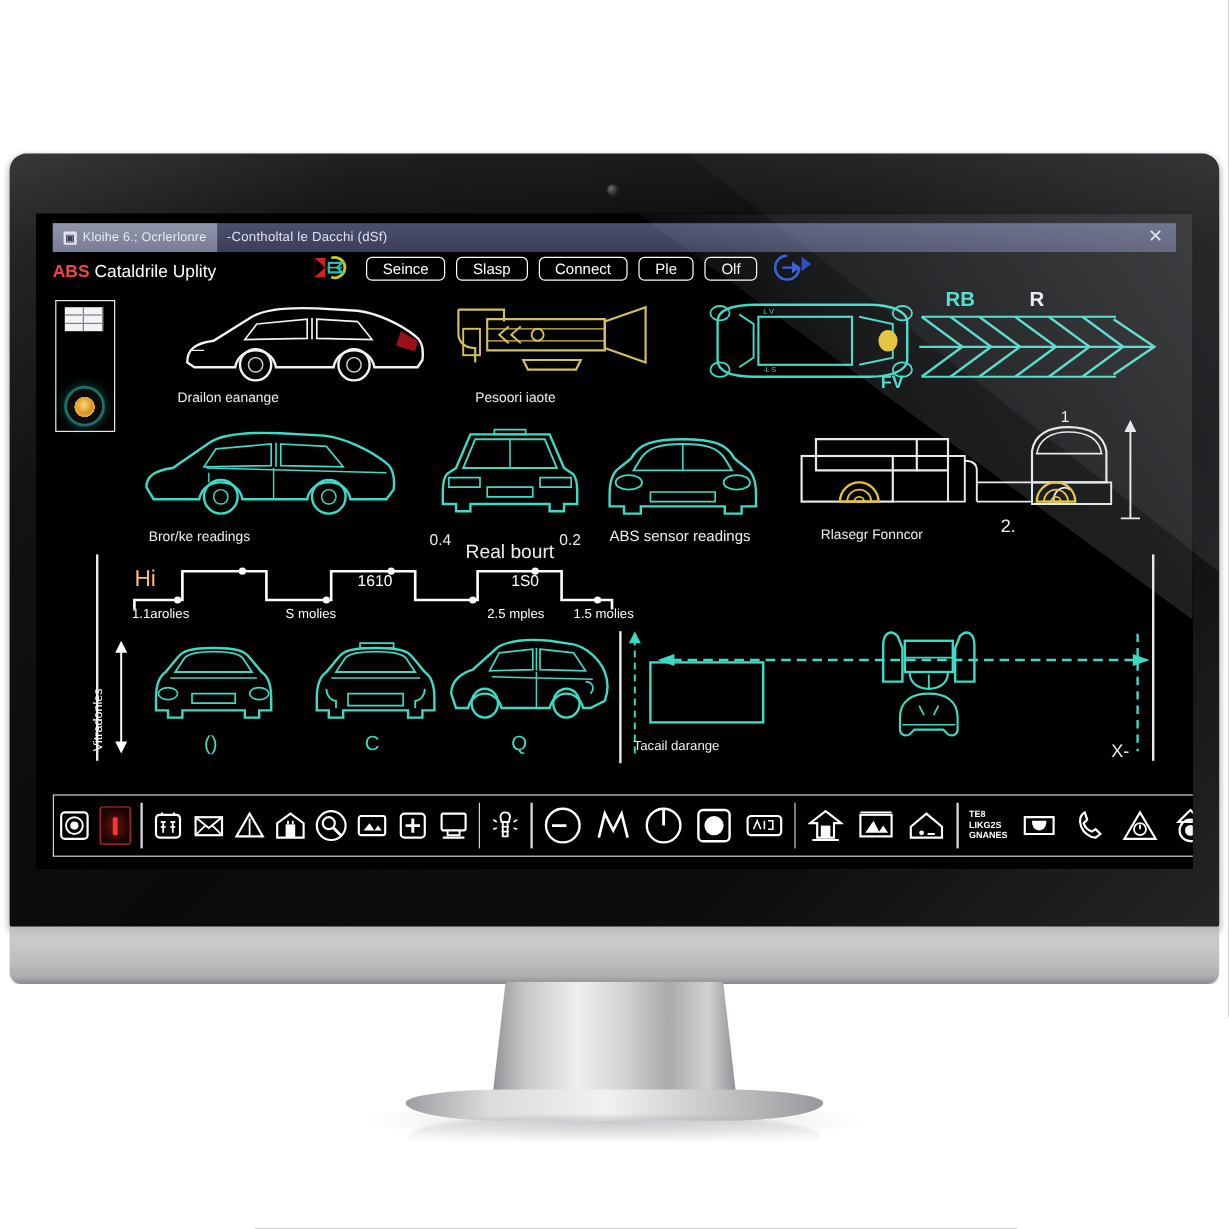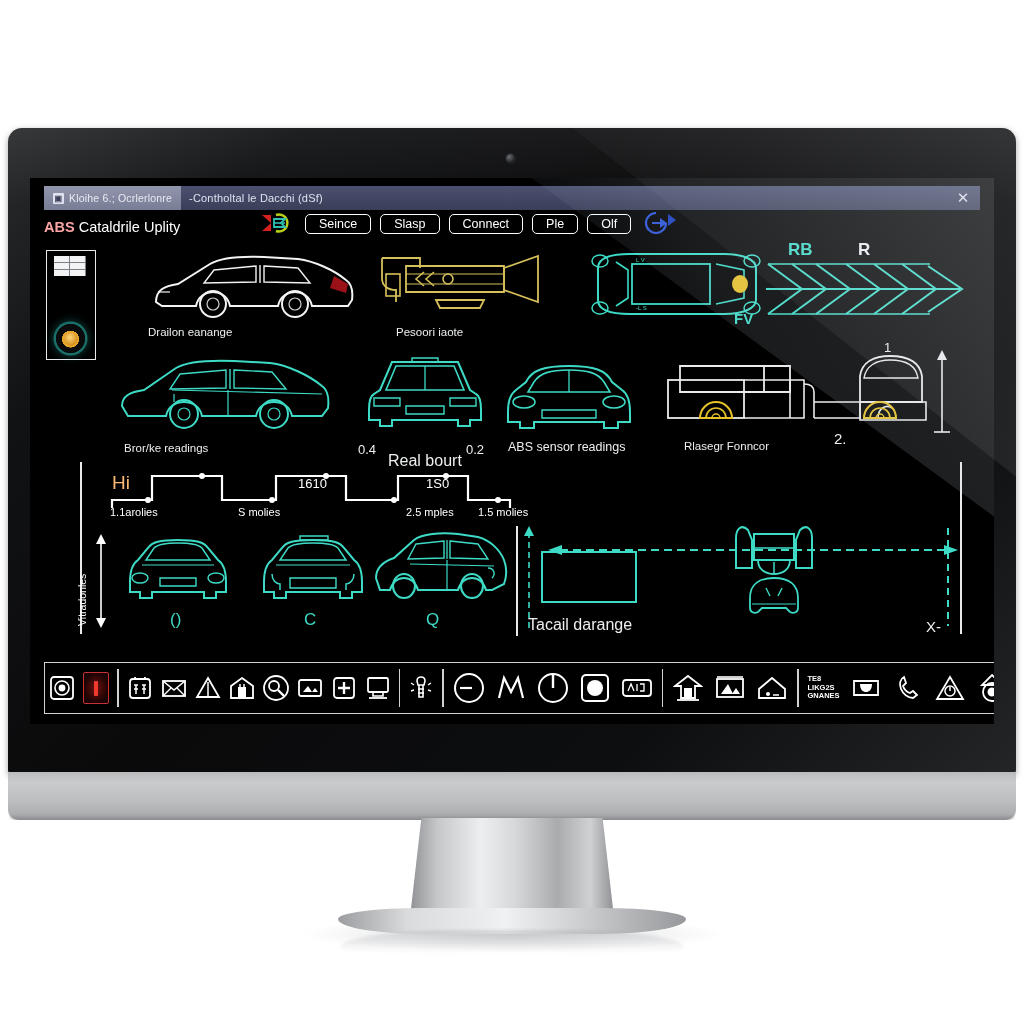--- a/index.html
+++ b/index.html
@@ -91,21 +91,21 @@
     position:absolute;right:8px;top:3px;width:18px;height:18px;color:#dcdfe9;
     font-size:15px;line-height:18px;text-align:center;cursor:pointer;
   }
 
   
   .toolbar{
     position:absolute;left:14px;top:34px;width:936px;height:30px;
     display:flex;align-items:center;
   }
   .app-title{font-size:14.5px;color:#ffffff;white-space:nowrap;}
-  .app-title .abs{color:#fca5a5;font-weight:bold;}
+  .app-title .abs{color:#ef4444;font-weight:bold;}
   .tb-right{position:absolute;left:216px;top:0;display:flex;align-items:flex-end;gap:9px;}
   .logo-mark{width:36px;height:22px;position:relative;}
   .tb-btn{
     border:1.4px solid #ffffff;border-radius:5px;color:#fff;
     font-size:12.5px;padding:2px 13px;white-space:nowrap;cursor:pointer;background:transparent;
   }
   .tb-endicon{width:34px;height:22px;position:relative;margin-left:4px;}
 
   
   .side-panel{
@@ -471,21 +471,21 @@
           <svg width="14" height="104" viewBox="0 0 14 104">
             <path d="M7 6 L7 102" stroke="#3ddbc6" stroke-width="1.6" stroke-dasharray="6 4"></path>
             <path d="M7 0 L2 10 L12 10 Z" fill="#3ddbc6"></path>
           </svg>
         </div>
         <div style="position:absolute;left:442px;top:306px;">
           <svg width="98" height="54" viewBox="0 0 98 54">
             <rect x="2" y="2" width="94" height="50" fill="none" stroke="#3ddbc6" stroke-width="2"></rect>
           </svg>
         </div>
-        <div class="glyph-label lbl-white" style="left:430px;top:372px;font-size:16px;">Tacail darange</div>
+        <div class="glyph-label lbl-white" style="left:430px;top:372px;font-size:11px;">Tacail darange</div>
 
         <div style="position:absolute;left:446px;top:296px;">
           <svg width="418" height="20" viewBox="0 0 418 20">
             <path d="M16 10 L404 10" stroke="#3ddbc6" stroke-width="2" stroke-dasharray="8 5"></path>
             <path d="M4 10 L18 5 L18 15 Z" fill="#3ddbc6"></path>
             <path d="M414 10 L400 5 L400 15 Z" fill="#3ddbc6"></path>
           </svg>
         </div>
 
         <div style="position:absolute;left:618px;top:278px;">

